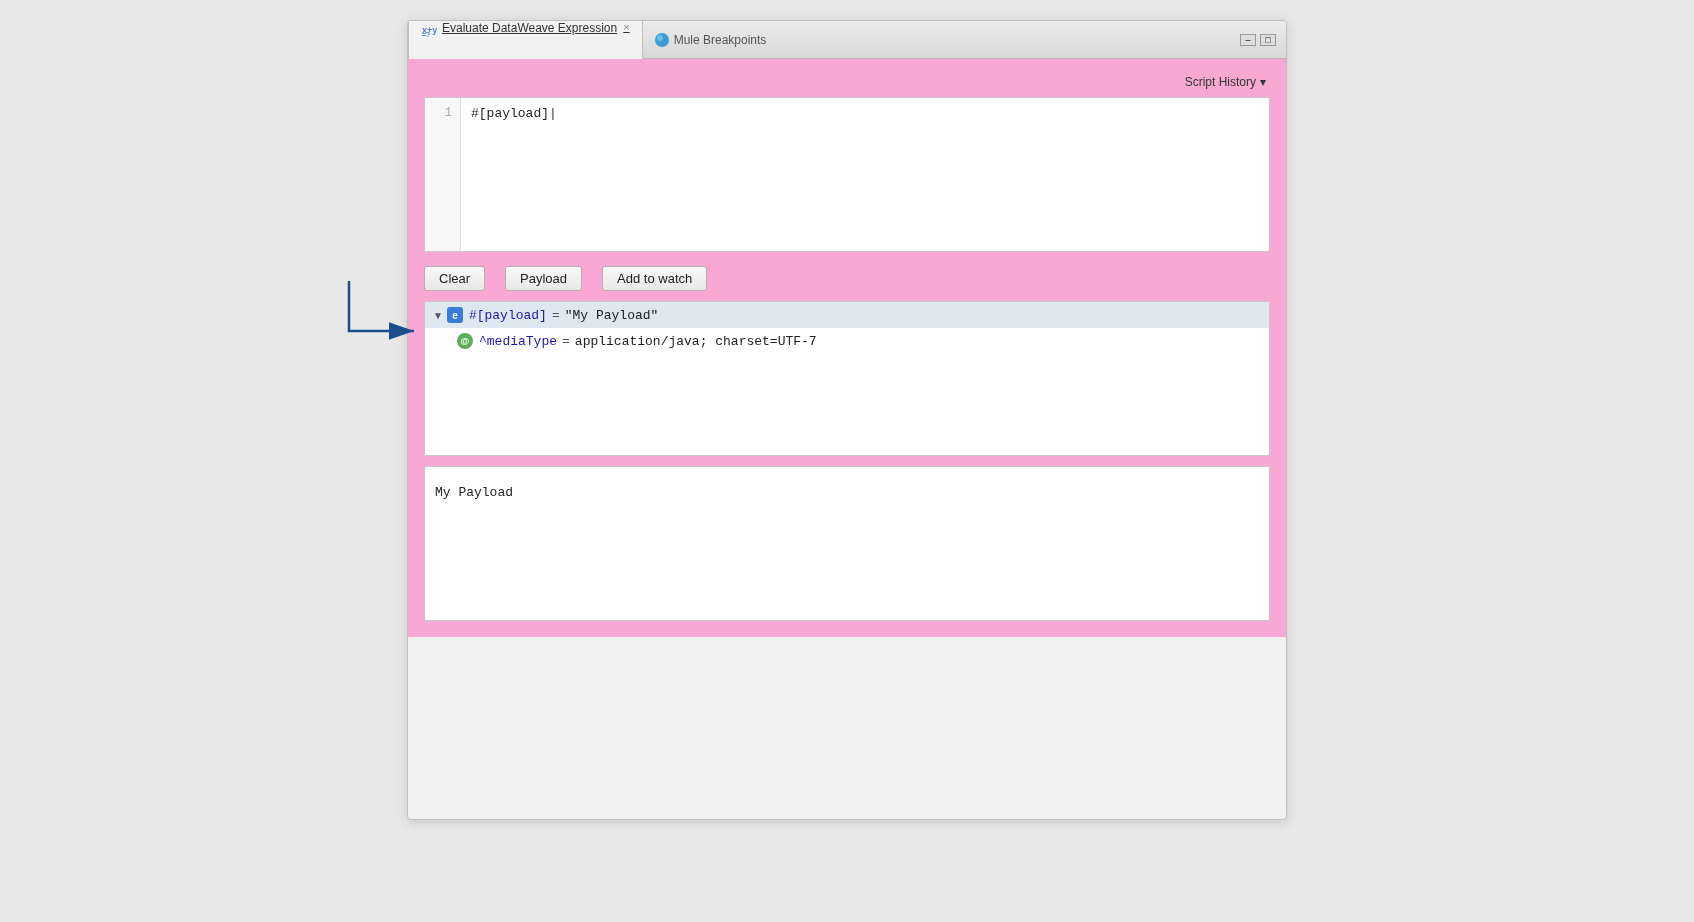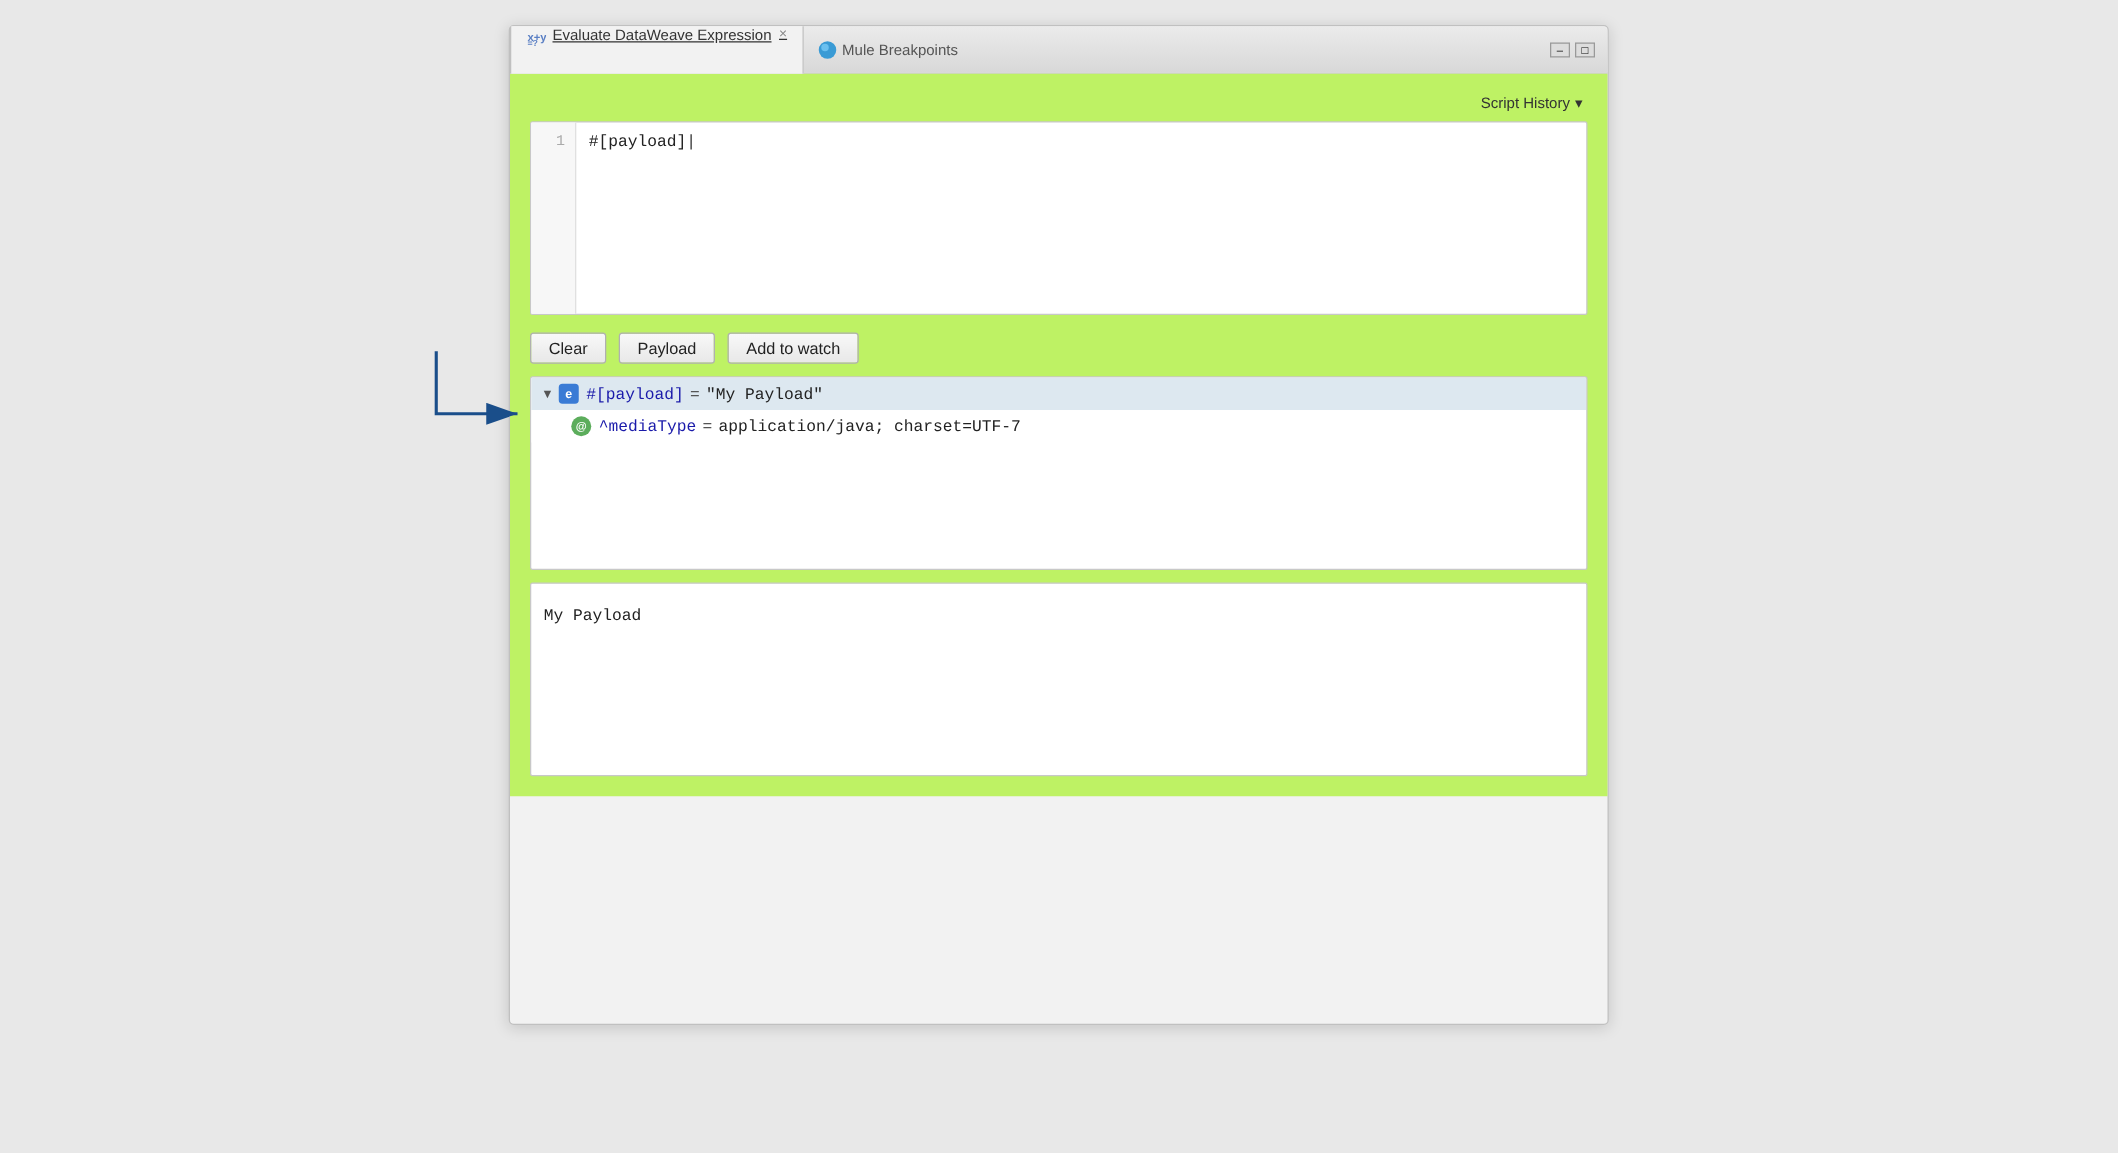--- a/index.html
+++ b/index.html
@@ -105,21 +105,21 @@
       border: 1px solid #999;
       background: #ddd;
       cursor: pointer;
       display: flex;
       align-items: center;
       justify-content: center;
       font-size: 9px;
     }
     .content {
       padding: 16px;
-      background: #bef264;
+      background: #f9a8d4;
     }
     .script-history-bar {
       display: flex;
       justify-content: flex-end;
       margin-bottom: 8px;
       padding-right: 4px;
     }
     .script-history-btn {
       font-size: 12px;
       color: #333;
@@ -158,21 +158,21 @@
     }
     .cursor-after::after {
       content: '|';
       animation: blink 1s infinite;
       color: #333;
     }
     @keyframes blink { 0%,100%{opacity:1} 50%{opacity:0} }
     .buttons-row {
       display: flex;
       align-items: flex-end;
-      gap: 10px;
+      gap: 20px;
       margin: 14px 0 10px 0;
     }
     .btn {
       padding: 4px 14px;
       border: 1px solid #b0b0b0;
       background: linear-gradient(to bottom, #f8f8f8, #e8e8e8);
       border-radius: 3px;
       cursor: pointer;
       font-size: 13px;
       color: #222;

